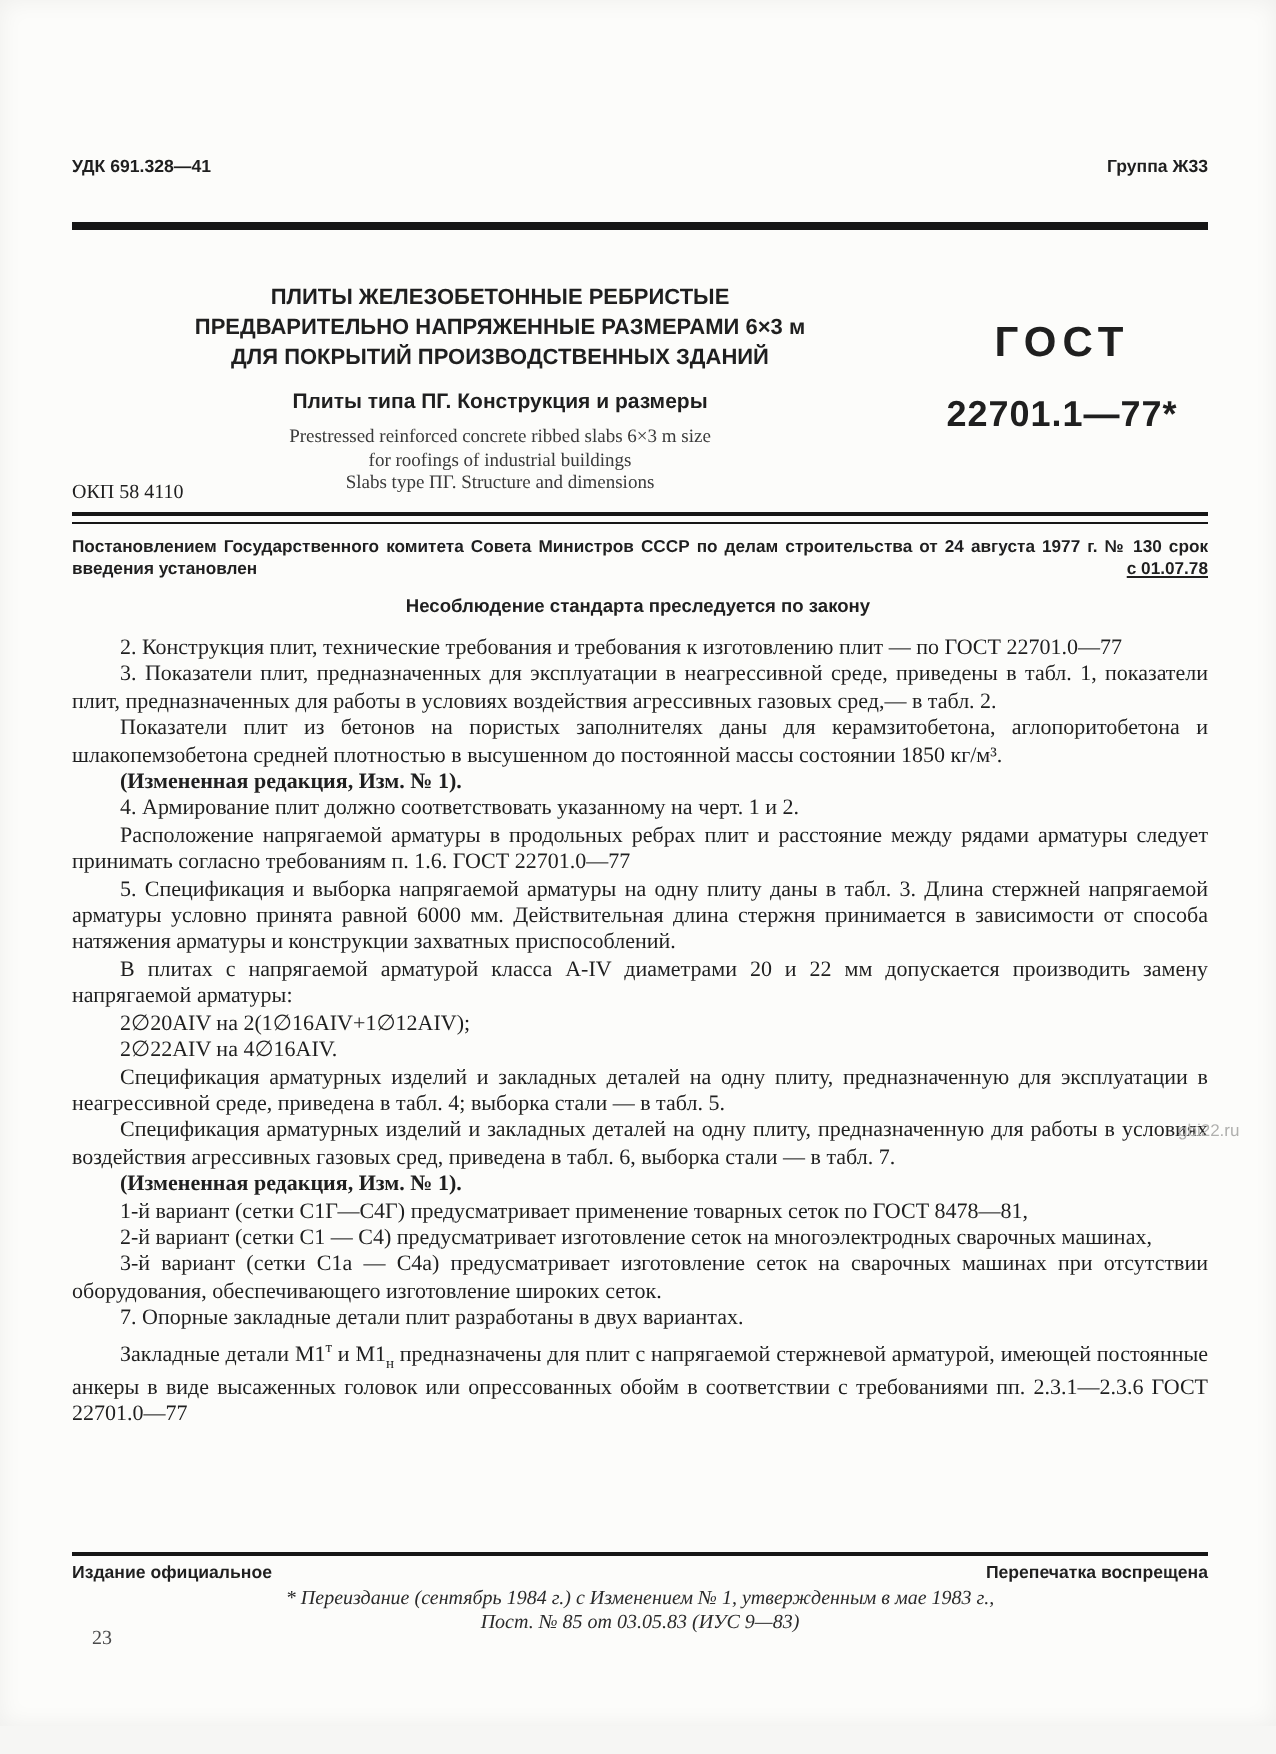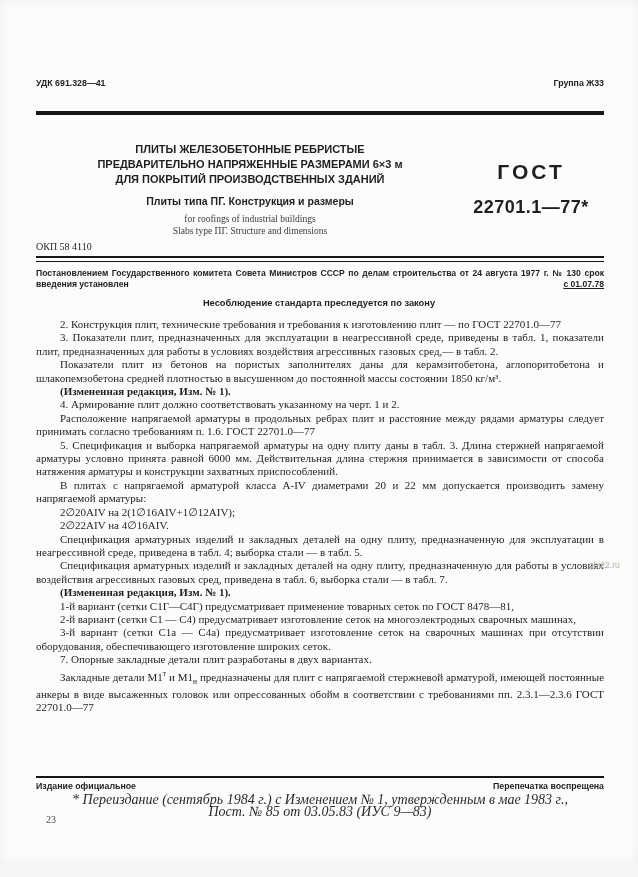--- a/index.html
+++ b/index.html
@@ -19,21 +19,21 @@
   .rule-double{position:absolute;top:256px;left:36px;right:34px;height:3px;border-top:2px solid #161616;border-bottom:1px solid #161616;}
   .decree{position:absolute;top:268px;left:36px;right:34px;font-family:"Liberation Sans",sans-serif;font-weight:bold;font-size:8.6px;line-height:11px;text-align:justify;}
   .decree-date{position:absolute;top:279px;right:34px;font-family:"Liberation Sans",sans-serif;font-weight:bold;font-size:8.6px;text-decoration:underline;}
   .law{position:absolute;top:298px;left:0;right:0;text-align:center;font-family:"Liberation Sans",sans-serif;font-weight:bold;font-size:9.3px;}
   .body{position:absolute;top:318px;left:36px;right:34px;font-size:11px;line-height:13.4px;text-align:justify;}
   .p{margin:0;text-indent:24px;}
   .b{font-weight:bold;}
   .f{margin:0;text-indent:24px;text-align:left;}
   .rule-footer{position:absolute;top:776px;left:36px;right:34px;height:2px;background:#161616;}
   .footer-row{position:absolute;top:781px;left:36px;right:34px;display:flex;justify-content:space-between;font-family:"Liberation Sans",sans-serif;font-weight:bold;font-size:8.8px;}
-  .footnote{position:absolute;top:794px;left:36px;right:34px;text-align:center;font-style:italic;font-size:14px;line-height:12px;color:#2a2a2a;}
+  .footnote{position:absolute;top:794px;left:36px;right:34px;text-align:center;font-style:italic;font-size:10px;line-height:12px;color:#2a2a2a;}
   .pagenum{position:absolute;top:814px;left:46px;font-size:10px;color:#4a4a4a;}
   .watermark{position:absolute;top:560px;left:589px;font-family:"Liberation Sans",sans-serif;font-size:8.5px;color:#b0b0ae;}
   sup,sub{font-size:7.5px;}
 </style>
 </head>
 <body>
 
 <div class="page">
 
   <div class="udk-row">
@@ -42,20 +42,21 @@
   </div>
 
   <div class="rule-thick"></div>
 
   <div class="title-wrap">
     <div class="title-ru">ПЛИТЫ ЖЕЛЕЗОБЕТОННЫЕ РЕБРИСТЫЕ</div>
     <div class="title-ru">ПРЕДВАРИТЕЛЬНО НАПРЯЖЕННЫЕ РАЗМЕРАМИ 6×3 м</div>
     <div class="title-ru">ДЛЯ ПОКРЫТИЙ ПРОИЗВОДСТВЕННЫХ ЗДАНИЙ</div>
     <div class="subtitle">Плиты типа ПГ. Конструкция и размеры</div>
     <div class="title-en">
+      <div>Prestressed reinforced concrete ribbed slabs 6×3 m size</div>
       <div>for roofings of industrial buildings</div>
       <div>Slabs type ПГ. Structure and dimensions</div>
     </div>
   </div>
 
   <div class="gost">
     <div class="gost-line1">ГОСТ</div>
     <div class="gost-line2">22701.1—77*</div>
   </div>
 

